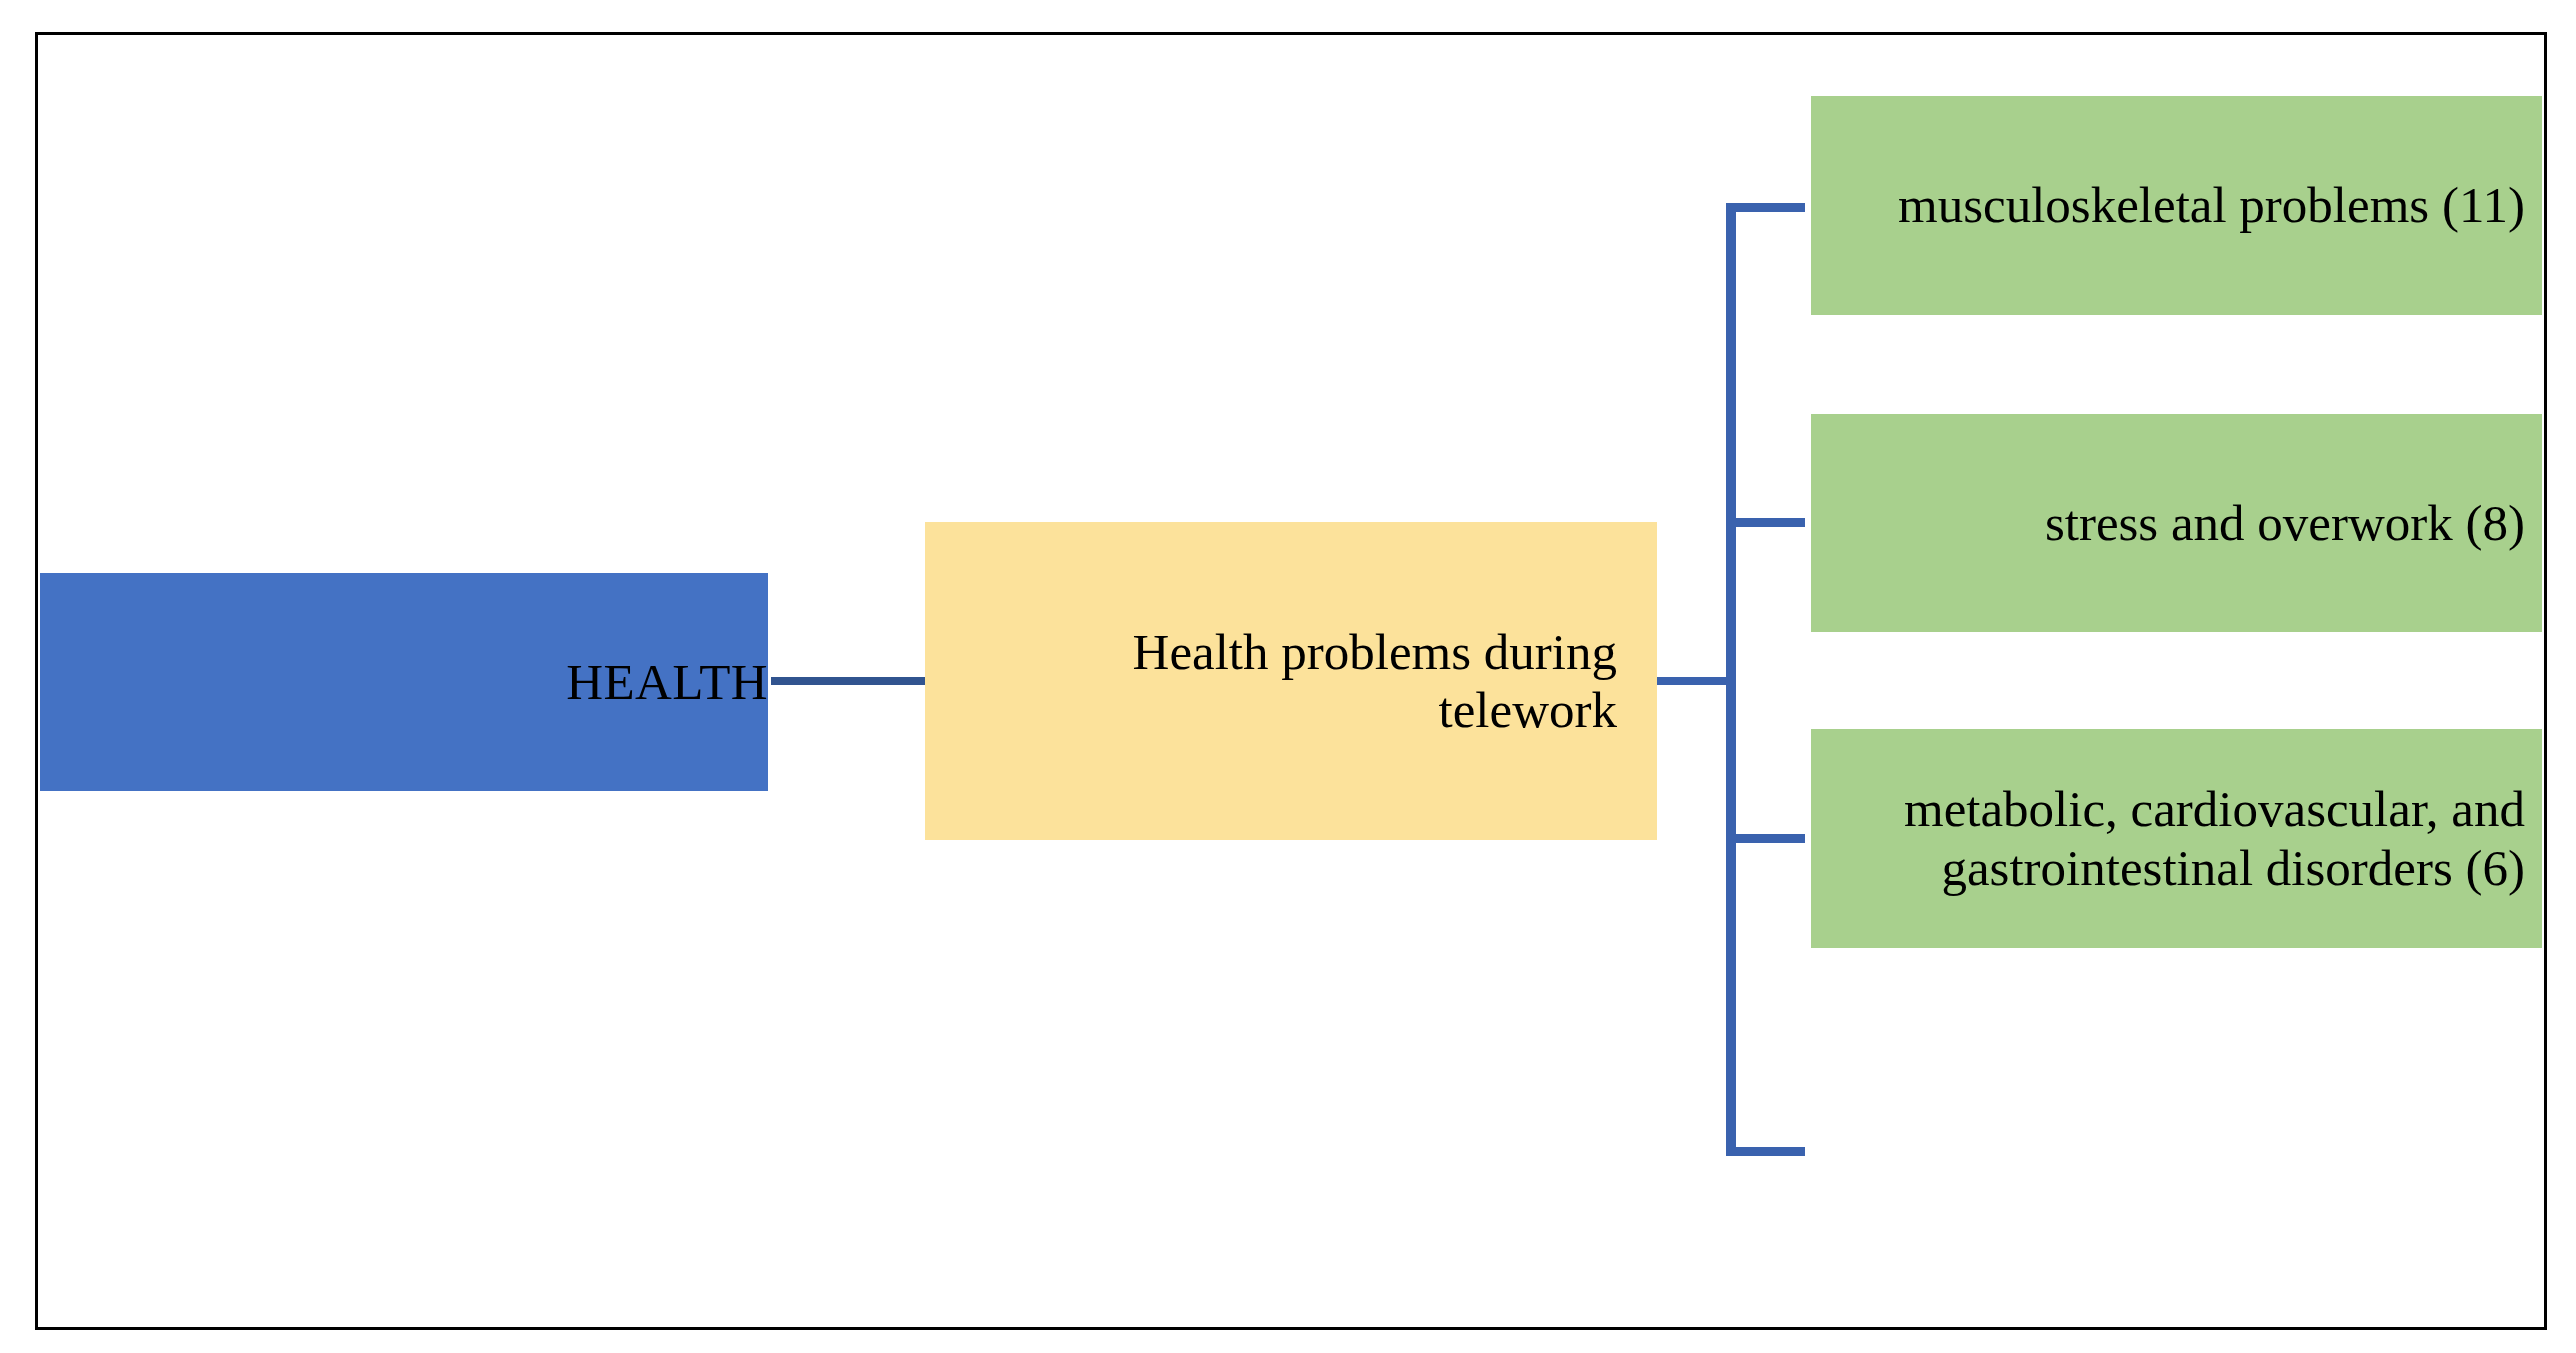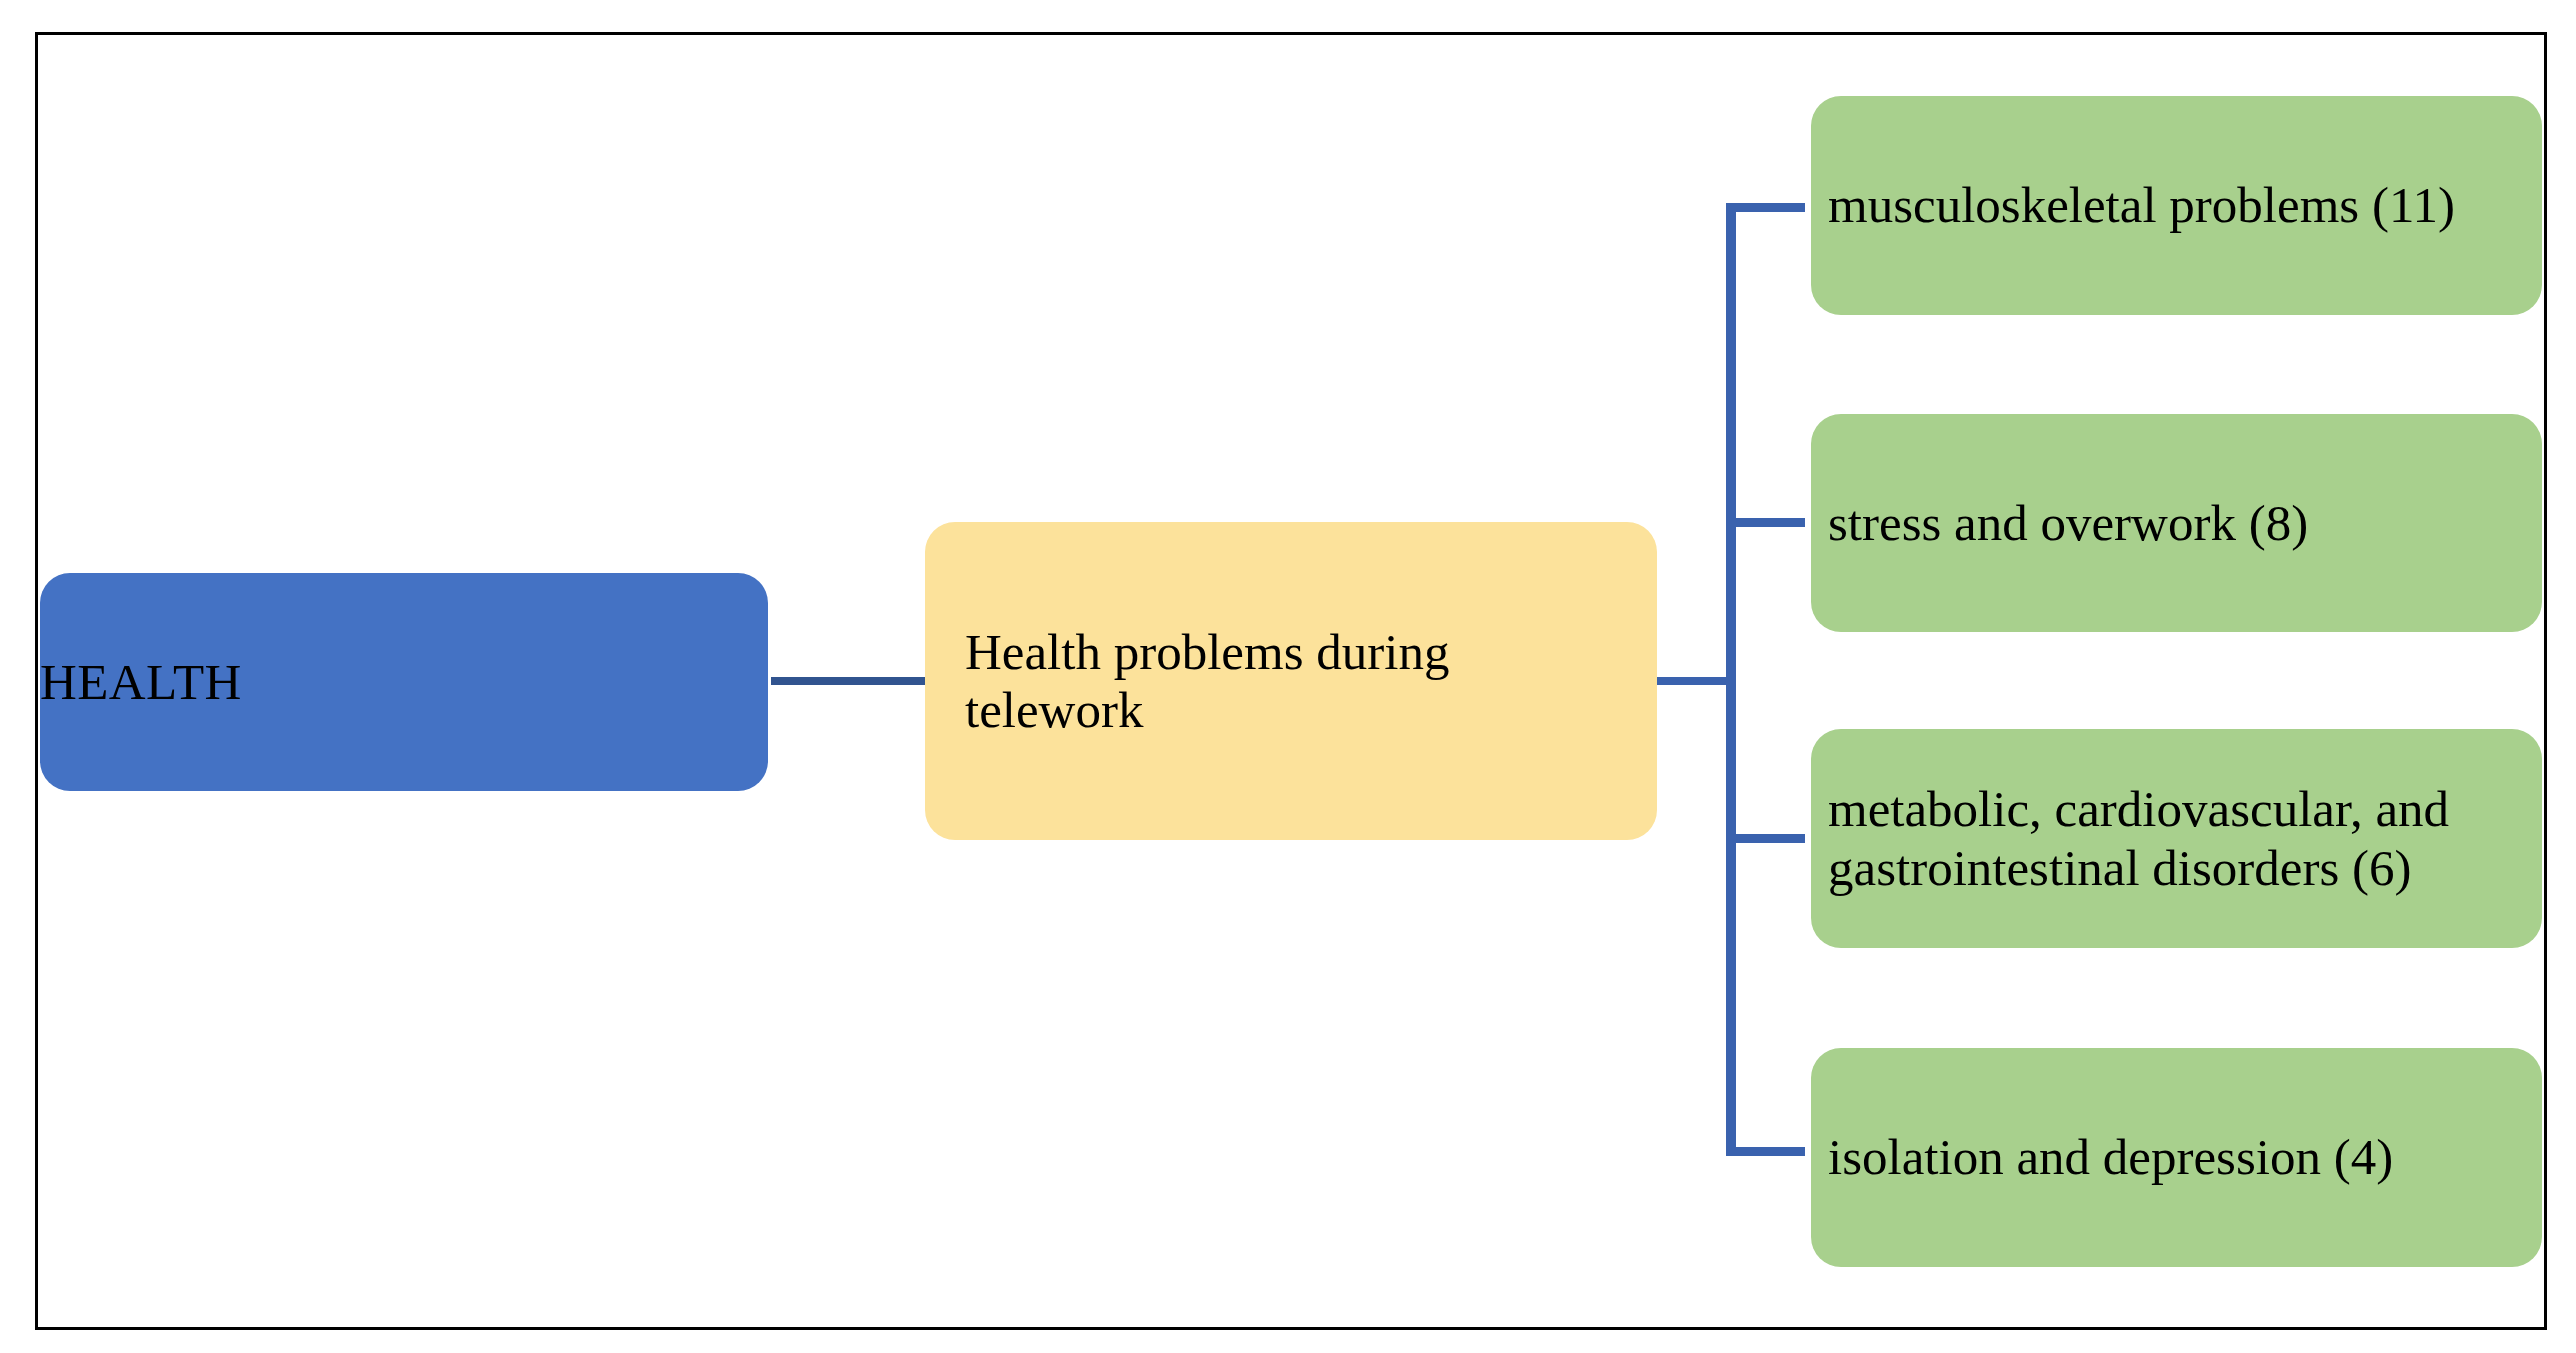--- a/index.html
+++ b/index.html
@@ -23,25 +23,24 @@
     width: 2512px;
     height: 1298px;
     border: 3.8px solid #000000;
     box-sizing: border-box;
   }
   .node {
     position: absolute;
     display: flex;
     align-items: center;
     justify-content: center;
-    text-align: left;
+    text-align: right;
     color: #000000;
     line-height: 1.14;
     box-sizing: border-box;
-    border-radius: 30px;
   }
   .node-text {
     display: block;
     width: 100%;
     white-space: pre-line;
   }
 
   
   #node-root {
     left: 40px;
@@ -144,18 +143,15 @@
   </div>
 
   <div id="leaf-1" class="node leaf">
     <span class="node-text">stress and overwork (8)</span>
   </div>
 
   <div id="leaf-2" class="node leaf">
     <span class="node-text">metabolic, cardiovascular, and gastrointestinal disorders (6)</span>
   </div>
 
-  <div id="leaf-3" class="node leaf">
-    <span class="node-text">isolation and depression (4)</span>
-  </div>
 
 </div>
 
 
 </body></html>

